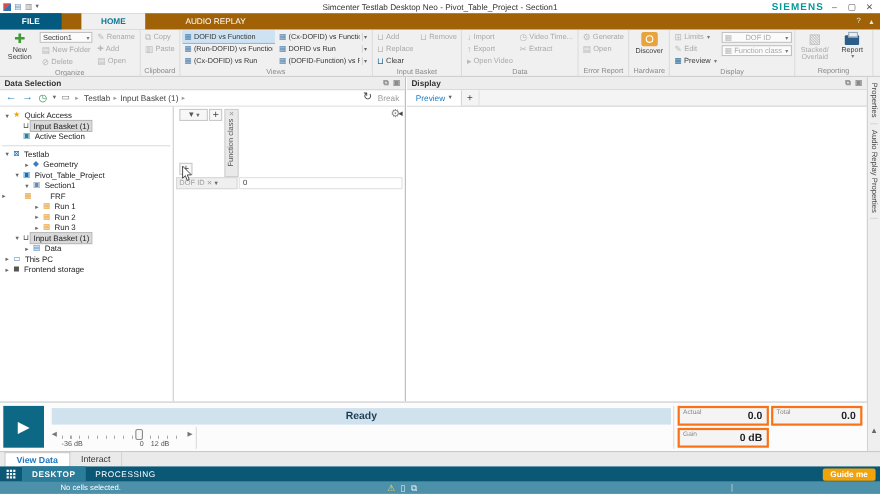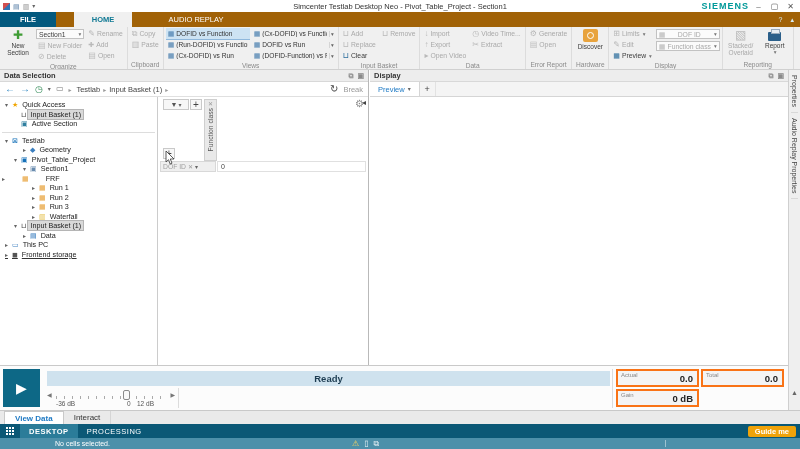--- a/index.html
+++ b/index.html
@@ -457,41 +457,36 @@
           <div class="trow" style="padding-left: 30px;">
             <span class="texp">▸</span>
             <span class="ic" style="color: rgb(232, 163, 61); font-size: 7px;">▦</span>
             <span class="tlbl">Run 2</span>
           </div>
           <div class="trow" style="padding-left: 30px;">
             <span class="texp">▸</span>
             <span class="ic" style="color: rgb(232, 163, 61); font-size: 7px;">▦</span>
             <span class="tlbl">Run 3</span>
           </div>
-          <div class="trow" style="padding-left: 30px;">
-            <span class="texp">▸</span>
-            <span class="ic" style="color: rgb(226, 185, 59); font-size: 7px;">▥</span>
-            <span class="tlbl">Waterfall</span>
-          </div>
           <div class="trow" style="padding-left: 12px;">
             <span class="texp">▾</span>
             <span class="ic" style="color: rgb(68, 68, 68); font-size: 7px;">⊔</span>
             <span class="tlbl tsel">Input Basket (1)</span>
           </div>
           <div class="trow" style="padding-left: 21px;">
             <span class="texp">▸</span>
             <span class="ic" style="color: rgb(58, 126, 191); font-size: 7px;">▤</span>
             <span class="tlbl">Data</span>
           </div>
           <div class="trow" style="padding-left: 3px;">
             <span class="texp">▸</span>
             <span class="ic" style="color: rgb(58, 126, 191); font-size: 7px;">▭</span>
             <span class="tlbl">This PC</span>
           </div>
-          <div class="trow" style="padding-left: 3px; text-decoration: underline;">
+          <div class="trow" style="padding-left: 3px;">
             <span class="texp">▸</span>
             <span class="ic" style="color: rgb(85, 85, 85); font-size: 7px;">◼</span>
             <span class="tlbl">Frontend storage</span>
           </div>
         </div>
       <span class="ic" id="tree-collapse" style="color: rgb(68, 68, 68); font-size: 8px;">◂</span>
       <div id="pivot">
         <div class="pvbtn" id="pv-filter">
           <span class="ic" style="color: rgb(85, 85, 85); font-size: 7px;">▼</span>
           <span class="ic" style="color: rgb(102, 102, 102); font-size: 6px;">▾</span>

